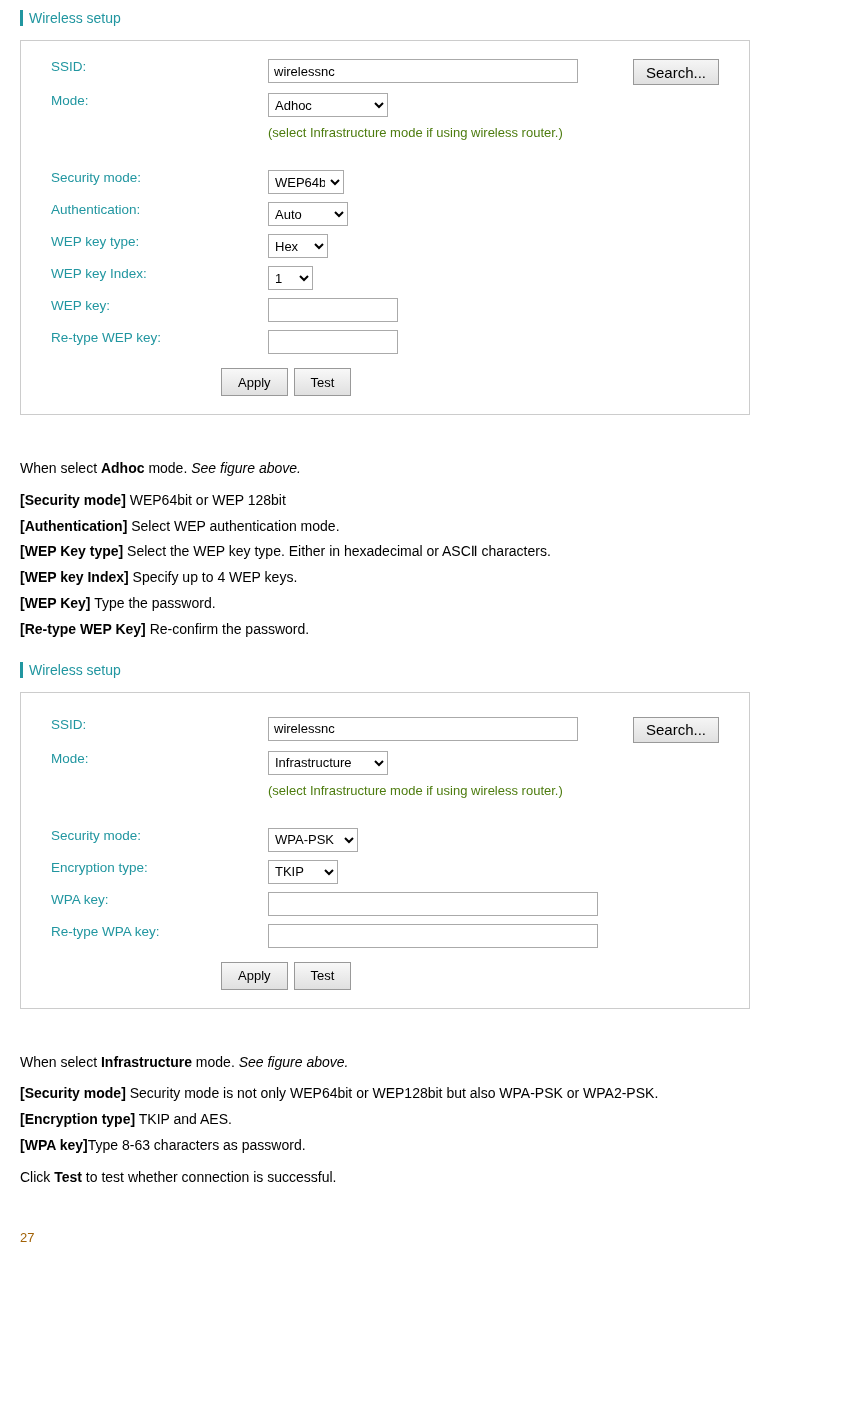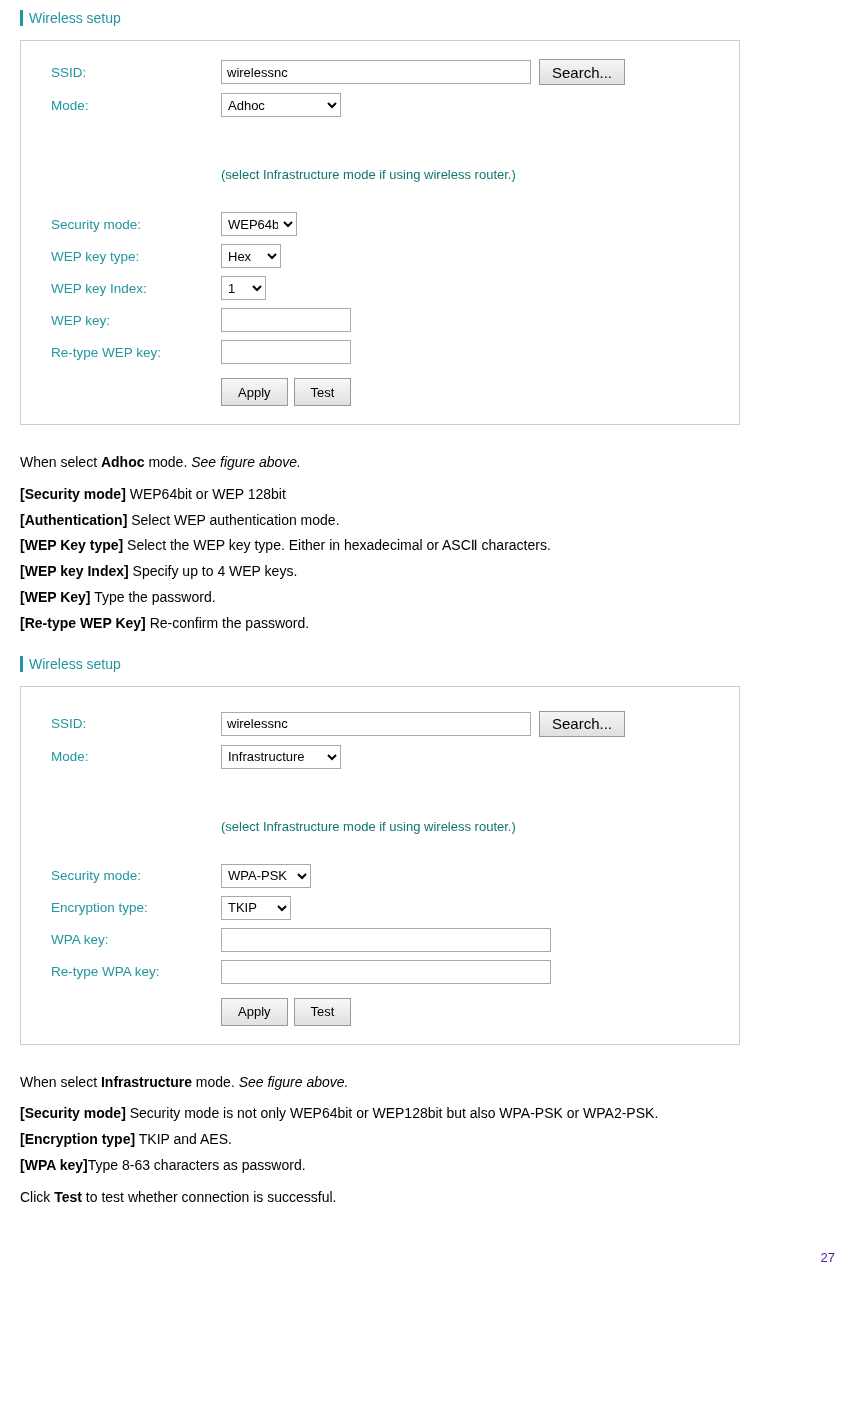--- a/index.html
+++ b/index.html
@@ -25,22 +25,23 @@
     .wireless-box {
       border: 1px solid #ccc;
       padding: 18px 30px 18px 30px;
       margin-bottom: 10px;
       display: inline-block;
       min-width: 720px;
     }
 
     .form-row {
       display: flex;
-      align-items: center;
+      align-items: flex-start;
       margin-bottom: 8px;
+      gap: 47px;
     }
 
     .form-label {
       width: 170px;
       color: #2196a0;
       font-size: 13.5px;
       flex-shrink: 0;
     }
 
     .ssid-input {
@@ -81,61 +82,60 @@
       height: 24px;
       border: 1px solid #aaa;
       padding: 2px 5px;
       font-size: 13px;
     }
 
     .wep-input { width: 130px; }
     .wpa-input { width: 330px; }
 
     .note-text {
-      color: #0f766e;
+      color: #4d7c0f;
       font-size: 13px;
       margin-bottom: 12px;
       margin-left: 0;
-      margin-top: 42px;
     }
 
     .button-row {
       display: flex;
       align-items: center;
       margin-top: 14px;
       margin-left: 170px;
       gap: 6px;
     }
 
     .apply-btn, .test-btn {
       padding: 4px 16px;
       border: 1px solid #999;
       background: linear-gradient(to bottom, #f8f8f8, #e0e0e0);
       cursor: pointer;
       font-size: 13px;
       height: 28px;
     }
 
     .description-block {
-      margin: 16px 0 20px 0;
+      margin: 32px 0 20px 0;
       line-height: 1.7;
       font-size: 14px;
     }
 
     .description-block p {
       margin-bottom: 2px;
     }
 
     .bold { font-weight: bold; }
 
     .page-num {
-      text-align: right;
+      text-align: left;
       margin-top: 40px;
       font-size: 13px;
-      color: #4c1d95;
+      color: #a16207;
     }
 
     .spacer { height: 10px; }
     .spacer-sm { height: 6px; }
   </style>
 </head>
 <body>
 
 
 
@@ -168,20 +168,28 @@
     <span class="form-label">Security mode:</span>
     <select class="select-control security-select">
       <option>WEP64bit</option>
       <option>WEP128bit</option>
       <option>WPA-PSK</option>
       <option>WPA2-PSK</option>
       <option>None</option>
     </select>
   </div>
   
+  <div class="form-row">
+    <span class="form-label">Authentication:</span>
+    <select class="select-control auth-select">
+      <option>Auto</option>
+      <option>Open</option>
+      <option>Shared</option>
+    </select>
+  </div>
   
   <div class="form-row">
     <span class="form-label">WEP key type:</span>
     <select class="select-control weptype-select">
       <option>Hex</option>
       <option>ASCII</option>
     </select>
   </div>
   
   <div class="form-row">

